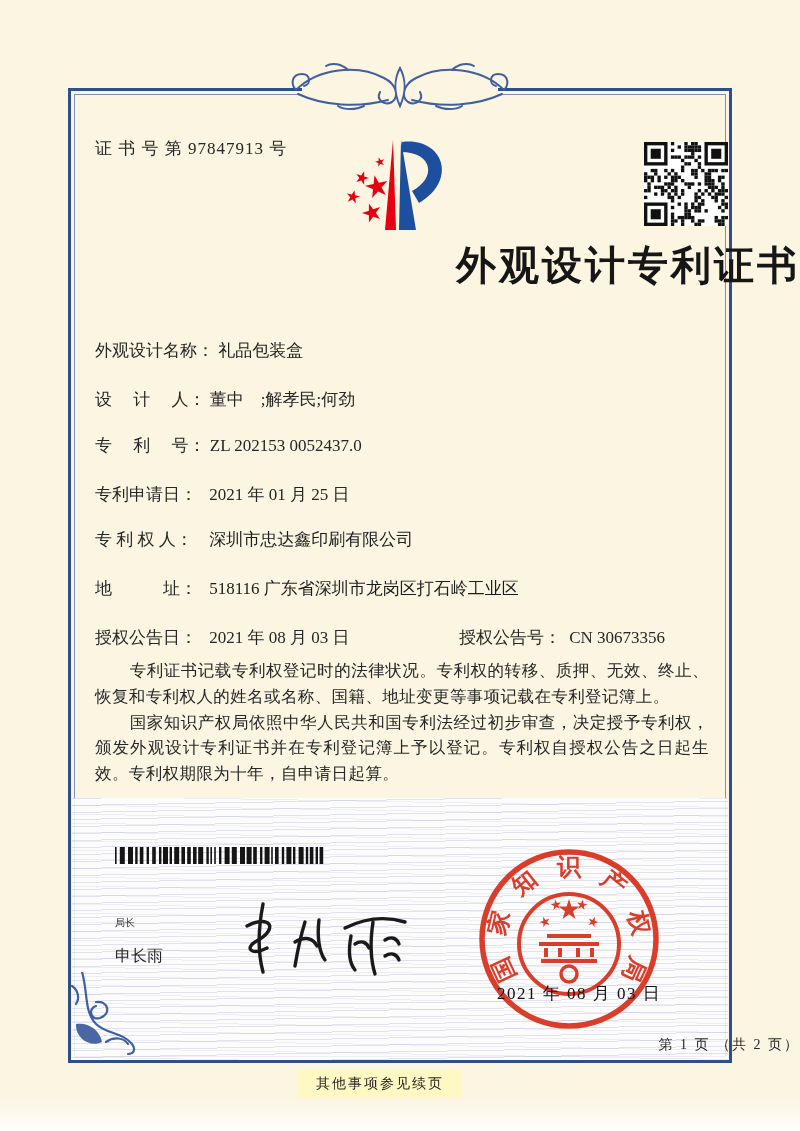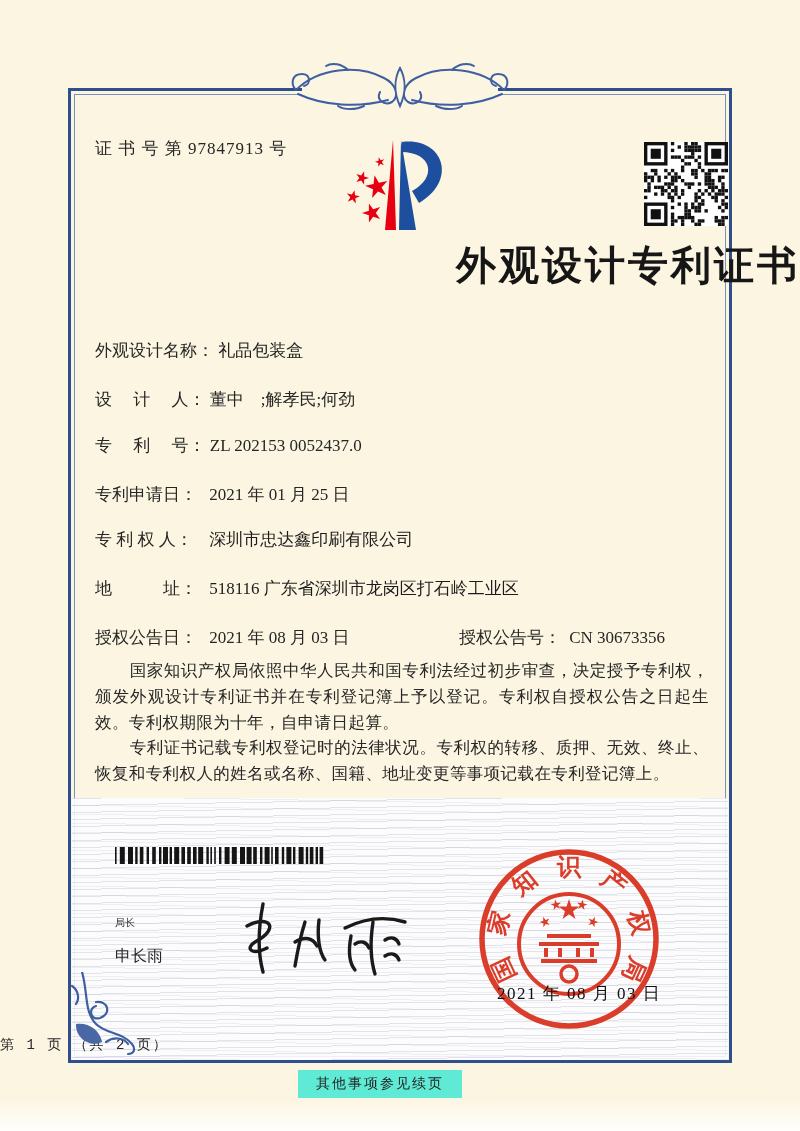--- a/index.html
+++ b/index.html
@@ -33,23 +33,23 @@
   .paras p{margin:0;text-indent:2.1em;}
   .barcode{position:absolute;left:115px;top:847px;width:212px;height:17px;}
   .signer-title{position:absolute;left:115px;top:916px;font-size:10px;
          font-family:"Liberation Sans","DejaVu Sans",sans-serif;}
   .signer-name{position:absolute;left:115px;top:946px;font-size:16px;
          font-family:"Liberation Sans","DejaVu Sans",sans-serif;}
   .signature{position:absolute;left:233px;top:896px;}
   .seal{position:absolute;left:478px;top:848px;opacity:.93;}
   .seal-date{position:absolute;left:497px;top:982px;font-size:17px;letter-spacing:1.5px;color:#101010;
          z-index:6;white-space:nowrap;}
-  .page-footer{position:absolute;left:0;top:1036px;width:100%;text-align:left;font-size:14px;
-         letter-spacing:2px;font-family:Liberation Mono, monospace;}
-  .note{position:absolute;left:298px;top:1070px;background:#5eead4;padding:5px 18px;font-size:14px;
+  .page-footer{position:absolute;left:0;top:1036px;width:100%;text-align:right;font-size:14px;
+         letter-spacing:2px;}
+  .note{position:absolute;left:298px;top:1070px;background:#fef9c3;padding:5px 18px;font-size:14px;
          letter-spacing:2px;z-index:7;}
   .ornament-top{position:absolute;left:288px;top:60px;z-index:2;}
   .ornament-corner{position:absolute;left:62px;top:972px;z-index:2;}
 </style>
 </head>
 <body>
 
 <div class="page">
 
   <div class="frame"></div>
@@ -333,22 +333,22 @@
         <span class="value">2021 年 08 月 03 日</span>
       </span>
       <span class="pair2">
         <span class="label">授权公告号：</span>
         <span class="value">CN 30673356</span>
       </span>
     </div>
   </div>
 
   <div class="paras">
+    <p>专利证书记载专利权登记时的法律状况。专利权的转移、质押、无效、终止、恢复和专利权人的姓名或名称、国籍、地址变更等事项记载在专利登记簿上。</p>
     <p>国家知识产权局依照中华人民共和国专利法经过初步审查，决定授予专利权，颁发外观设计专利证书并在专利登记簿上予以登记。专利权自授权公告之日起生效。专利权期限为十年，自申请日起算。</p>
-    <p>专利证书记载专利权登记时的法律状况。专利权的转移、质押、无效、终止、恢复和专利权人的姓名或名称、国籍、地址变更等事项记载在专利登记簿上。</p>
   </div>
 
   <svg id="barcode-svg" class="barcode" width="212" height="17" viewBox="0 0 212 17">
       <rect x="0.0" y="0" width="1.6" height="17" fill="#151515"></rect>
       <rect x="4.8" y="0" width="5" height="17" fill="#151515"></rect>
       <rect x="13.0" y="0" width="5" height="17" fill="#151515"></rect>
       <rect x="20.2" y="0" width="2.4" height="17" fill="#151515"></rect>
       <rect x="24.8" y="0" width="3.6" height="17" fill="#151515"></rect>
       <rect x="31.6" y="0" width="2.4" height="17" fill="#151515"></rect>
       <rect x="37.2" y="0" width="3.6" height="17" fill="#151515"></rect>

